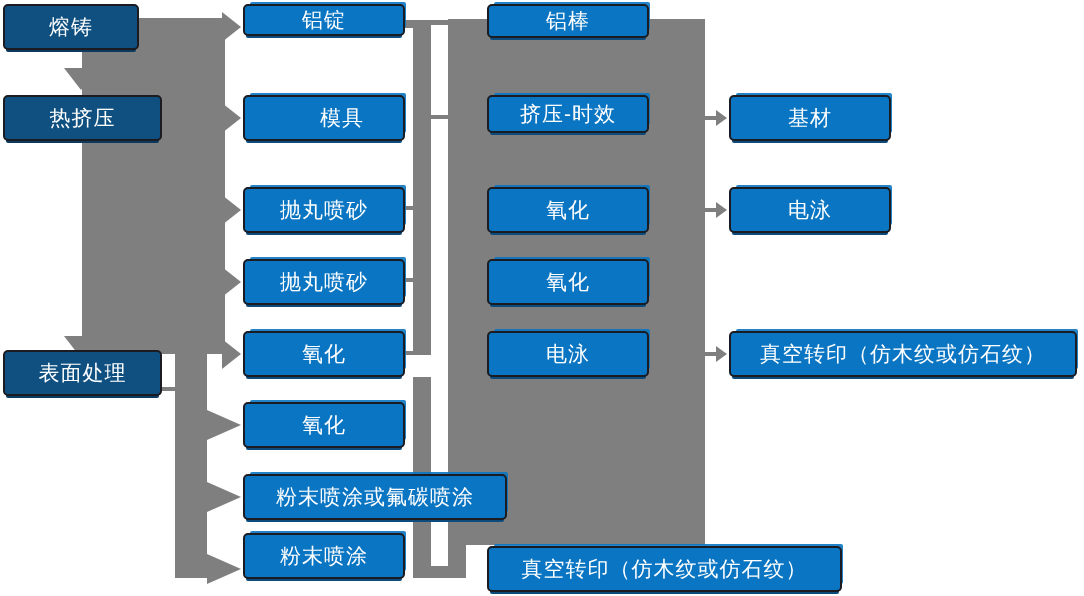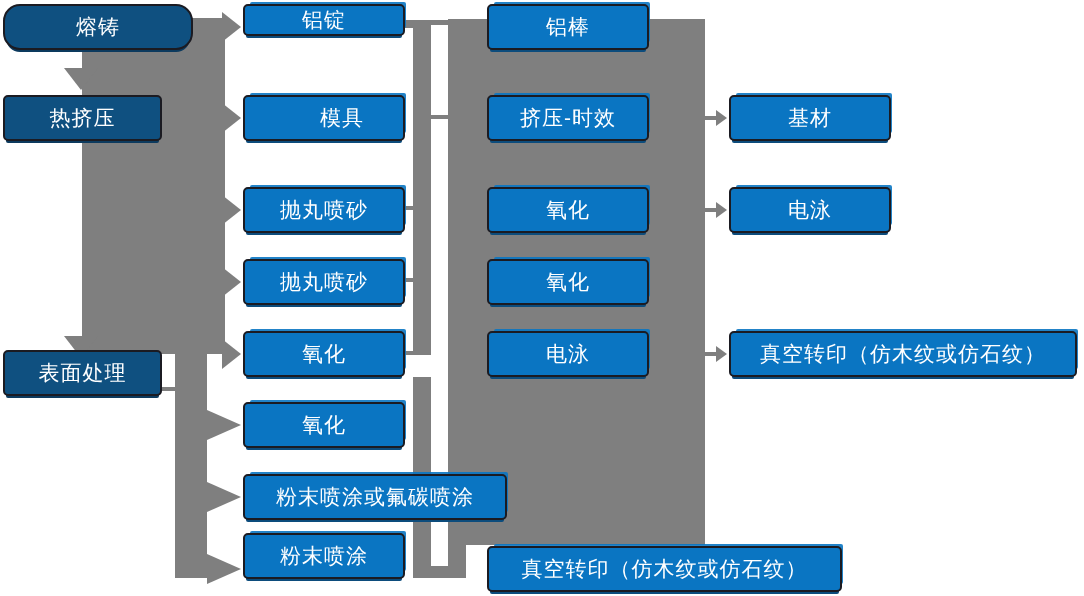--- a/index.html
+++ b/index.html
@@ -70,33 +70,33 @@
   <div class="gray" style="left:403px;top:351px;width:12px;height:4px;"></div>
 
   <div class="gray" style="left:705px;top:116px;width:12px;height:4px;"></div>
   <div class="tri-right" style="left:716px;top:110px;width:11px;height:16px;"></div>
   <div class="gray" style="left:705px;top:208px;width:12px;height:4px;"></div>
   <div class="tri-right" style="left:716px;top:202px;width:11px;height:16px;"></div>
   <div class="gray" style="left:705px;top:352px;width:12px;height:4px;"></div>
   <div class="tri-right" style="left:716px;top:346px;width:11px;height:16px;"></div>
 
   <div id="nodes">
-      <div class="node primary" style="left: 3px; top: 4px; width: 190px; height: 46px; border-radius: 17px;">熔铸</div>
+      <div class="node primary" style="left: 3px; top: 4px; width: 136px; height: 46px;">熔铸</div>
       <div class="node primary" style="left: 3px; top: 95px; width: 159px; height: 46px;">热挤压</div>
       <div class="node primary" style="left: 3px; top: 350px; width: 159px; height: 46px;">表面处理</div>
       <div class="node secondary" style="left: 243px; top: 4px; width: 162px; height: 32px;">铝锭</div>
       <div class="node secondary" style="left: 243px; top: 95px; width: 162px; height: 46px; padding-left: 36px;">模具</div>
       <div class="node secondary" style="left: 243px; top: 187px; width: 162px; height: 46px;">抛丸喷砂</div>
       <div class="node secondary" style="left: 243px; top: 259px; width: 162px; height: 46px;">抛丸喷砂</div>
       <div class="node secondary" style="left: 243px; top: 331px; width: 162px; height: 46px;">氧化</div>
       <div class="node secondary" style="left: 243px; top: 402px; width: 162px; height: 46px;">氧化</div>
       <div class="node secondary" style="left: 243px; top: 474px; width: 264px; height: 46px;">粉末喷涂或氟碳喷涂</div>
       <div class="node secondary" style="left: 243px; top: 533px; width: 162px; height: 46px;">粉末喷涂</div>
-      <div class="node secondary" style="left: 487px; top: 4px; width: 162px; height: 46px;">铝棒</div>
-      <div class="node secondary" style="left: 487px; top: 95px; width: 162px; height: 46px;">挤压-时效</div>
+      <div class="node secondary" style="left: 487px; top: 4px; width: 162px; height: 34px;">铝棒</div>
+      <div class="node secondary" style="left: 487px; top: 95px; width: 162px; height: 38px;">挤压-时效</div>
       <div class="node secondary" style="left: 487px; top: 187px; width: 162px; height: 46px;">氧化</div>
       <div class="node secondary" style="left: 487px; top: 259px; width: 162px; height: 46px;">氧化</div>
       <div class="node secondary" style="left: 487px; top: 331px; width: 162px; height: 46px;">电泳</div>
       <div class="node secondary" style="left: 487px; top: 546px; width: 355px; height: 46px;">真空转印（仿木纹或仿石纹）</div>
       <div class="node secondary" style="left: 729px; top: 95px; width: 162px; height: 46px;">基材</div>
       <div class="node secondary" style="left: 729px; top: 187px; width: 162px; height: 46px;">电泳</div>
       <div class="node secondary" style="left: 729px; top: 331px; width: 348px; height: 46px;">真空转印（仿木纹或仿石纹）</div>
     </div>
 
 </div>

